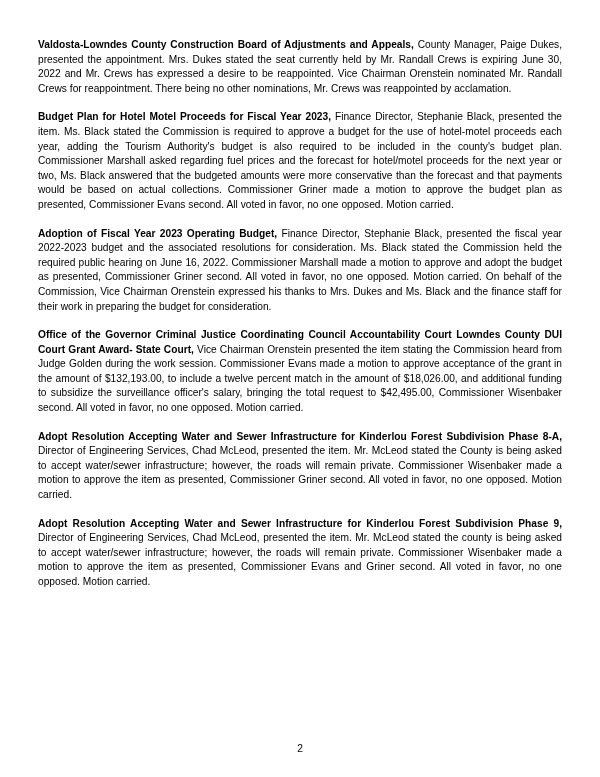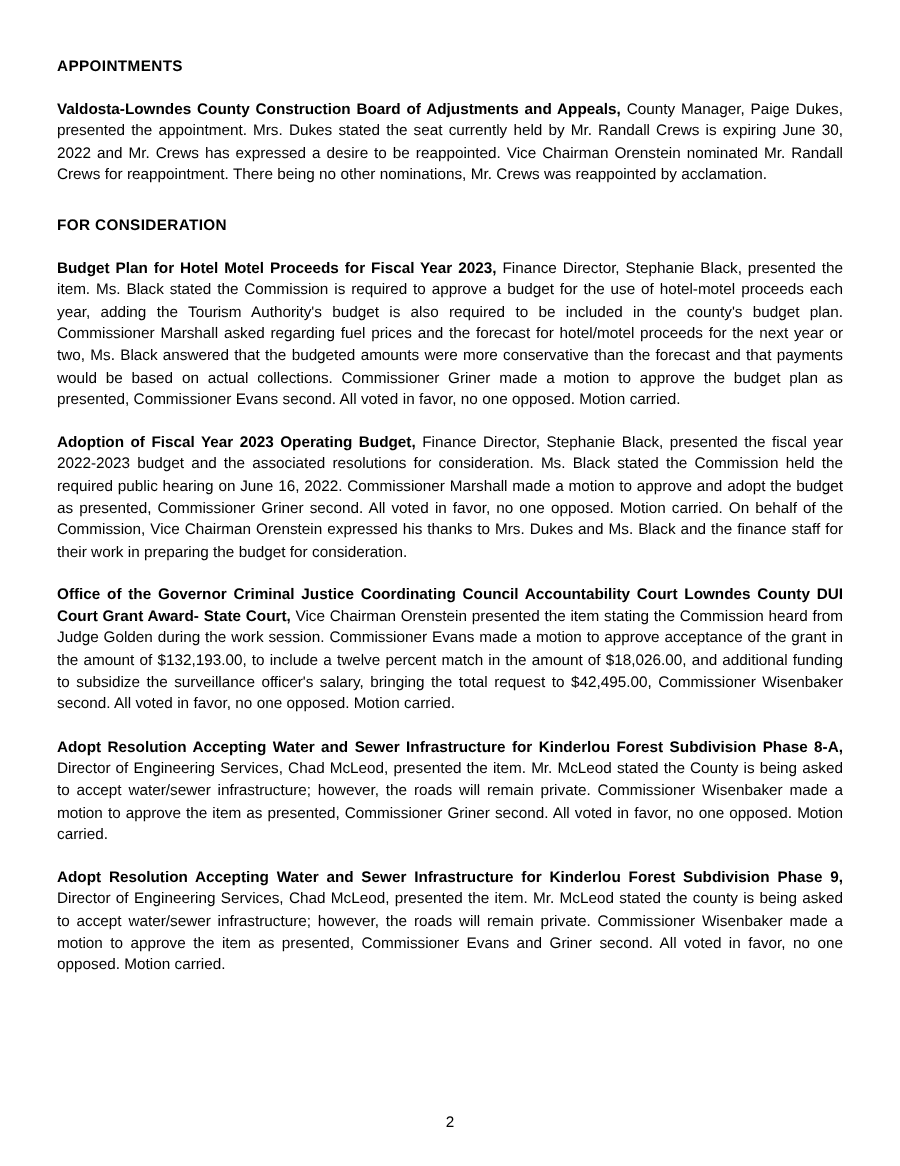--- a/index.html
+++ b/index.html
@@ -54,25 +54,23 @@
     text-align: center;
     font-size: 10.2px;
     line-height: 14.6px;
   }
 </style>
 </head>
 <body>
 
 <div class="page">
 
-  <h2 class="section-heading">APPOINTMENTS</h2>
 
   <p class="para"><span class="lead">Valdosta-Lowndes County Construction Board of Adjustments and Appeals,</span><span> County Manager, Paige Dukes, presented the appointment.  Mrs. Dukes stated the seat currently held by Mr. Randall Crews is expiring June 30, 2022 and Mr. Crews has expressed a desire to be reappointed. Vice Chairman Orenstein nominated Mr. Randall Crews for reappointment.   There being no other nominations, Mr. Crews was reappointed by acclamation.</span></p>
 
-  <h2 class="section-heading second">FOR CONSIDERATION</h2>
 
   <p class="para"><span class="lead">Budget Plan for Hotel Motel Proceeds for Fiscal Year 2023,</span><span> Finance Director, Stephanie Black, presented the item.  Ms. Black stated the Commission is required to approve a budget for the use of hotel-motel proceeds each year, adding the Tourism Authority's budget is also required to be included in the county's budget plan.  Commissioner Marshall asked regarding fuel prices and the forecast for hotel/motel proceeds for the next year or two, Ms. Black answered that the budgeted amounts were more conservative than the forecast and that payments would be based on actual collections.  Commissioner Griner made a motion to approve the budget plan as presented, Commissioner Evans second.  All voted in favor, no one opposed.  Motion carried.</span></p>
 
   <p class="para"><span class="lead">Adoption of Fiscal Year 2023 Operating Budget,</span><span> Finance Director, Stephanie Black, presented the fiscal year 2022-2023 budget and the associated resolutions for consideration.  Ms. Black stated the Commission held the required public hearing on June 16, 2022. Commissioner Marshall made a motion to approve and adopt the budget as presented, Commissioner Griner second.  All voted in favor, no one opposed.  Motion carried.  On behalf of the Commission, Vice Chairman Orenstein expressed his thanks to Mrs. Dukes and Ms. Black and the finance staff for their work in preparing the budget for consideration.</span></p>
 
   <p class="para"><span class="lead">Office of the Governor Criminal Justice Coordinating Council Accountability Court Lowndes County DUI Court Grant Award- State Court,</span><span> Vice Chairman Orenstein presented the item stating the Commission heard from Judge Golden during the work session.  Commissioner Evans made a motion to approve acceptance of the grant in the amount of $132,193.00, to include a twelve percent match in the amount of $18,026.00, and additional funding to subsidize the surveillance officer's salary, bringing the total request to $42,495.00, Commissioner Wisenbaker second. All voted in favor, no one opposed.  Motion carried.</span></p>
 
   <p class="para"><span class="lead">Adopt Resolution Accepting Water and Sewer Infrastructure for Kinderlou Forest Subdivision Phase 8-A,</span><span> Director of Engineering Services, Chad McLeod, presented the item.  Mr. McLeod stated the County is being asked to accept water/sewer infrastructure; however, the roads will remain private.  Commissioner Wisenbaker made a motion to approve the item as presented, Commissioner Griner second.  All voted in favor, no one opposed.  Motion carried.</span></p>
 
   <p class="para"><span class="lead">Adopt Resolution Accepting Water and Sewer Infrastructure for Kinderlou Forest Subdivision Phase 9,</span><span> Director of Engineering Services, Chad McLeod, presented the item.  Mr. McLeod stated the county is being asked to accept water/sewer infrastructure; however, the roads will remain private.  Commissioner Wisenbaker made a motion to approve the item as presented, Commissioner Evans and Griner second.  All voted in favor, no one opposed.  Motion carried.</span></p>

